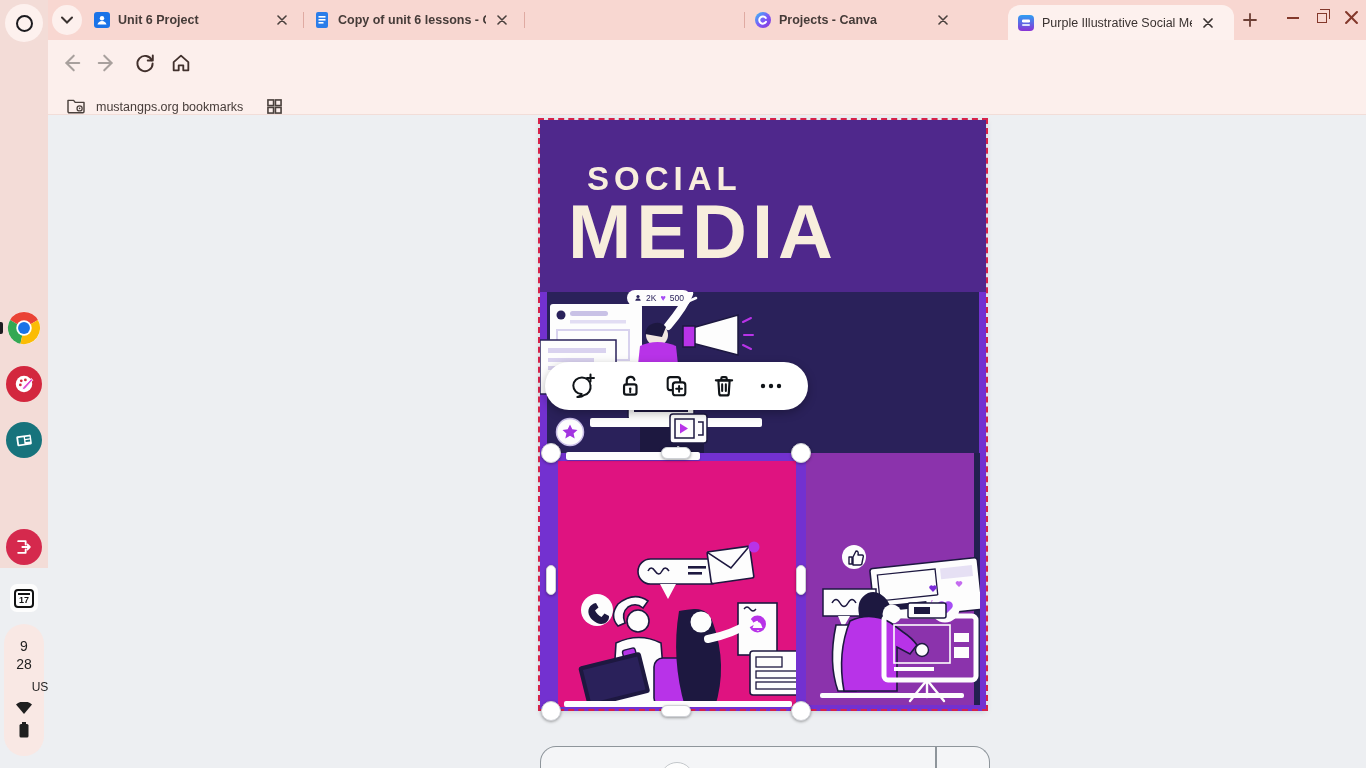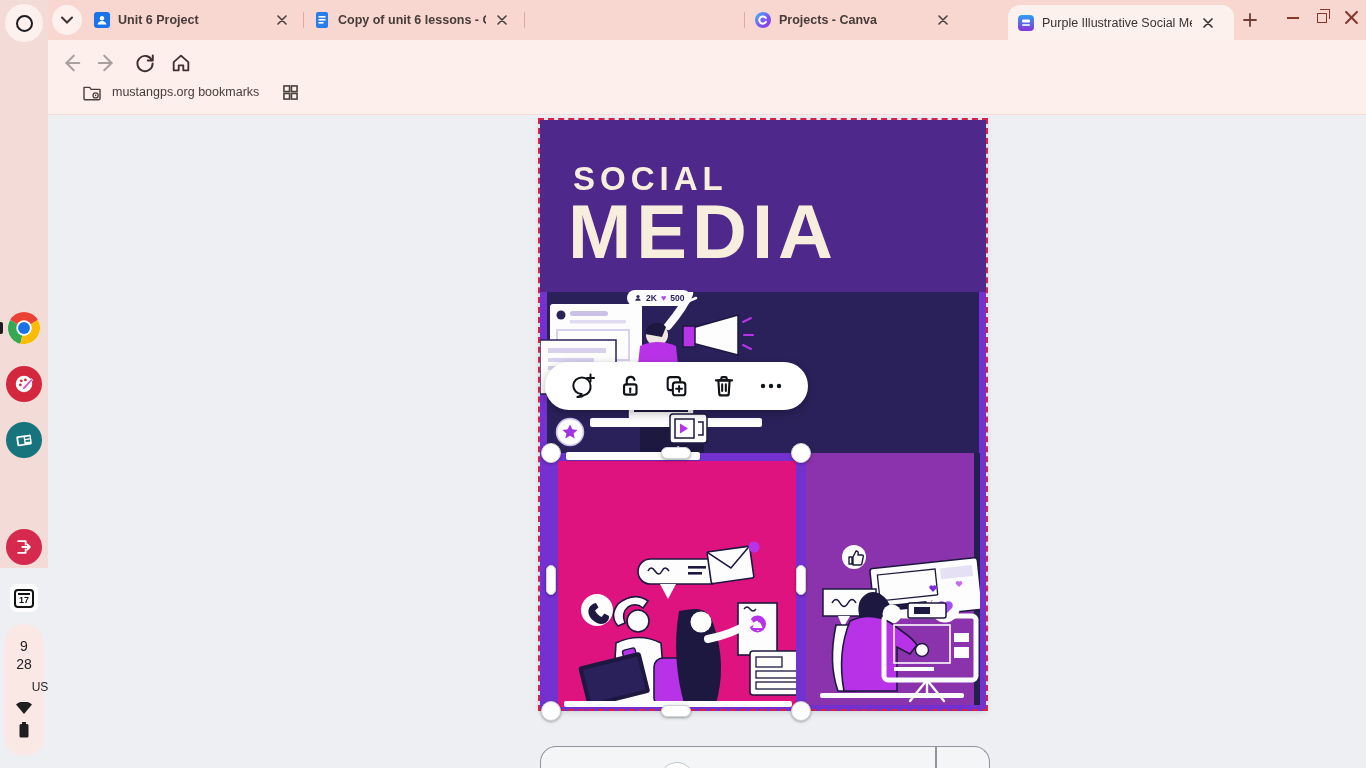--- a/index.html
+++ b/index.html
@@ -55,40 +55,40 @@
   .tune-circle { width:26px; height:26px; border-radius:50%; background:#fdfaf9;
                  display:flex; align-items:center; justify-content:center; }
   .url { font-size:14.5px; color:#372d2a; letter-spacing:.1px; white-space:nowrap; }
   .omni-star { margin-left:auto; }
   .ext-area { position:absolute; right:10px; top:46px; height:34px; display:flex; align-items:center; gap:17px; }
   .ra-badge { width:20px; height:20px; background:#fdfdfd; border-radius:5px; display:flex;
               align-items:center; justify-content:center; font-weight:bold; font-size:11px; color:#6b4ef5; }
   .ext-sep { width:1px; height:18px; background:#e4b7b0; }
 
   .bookmarks { left:48px; top:85px; width:1318px; height:30px; background:#fcefec;
-               display:flex; align-items:flex-start; gap:10px; padding-left:34px;
+               display:flex; align-items:flex-end; gap:10px; padding-left:18px;
                border-bottom:1px solid #f2ddd8; }
   .bm-label { font-size:12.5px; color:#463c39; }
   .bm-grid { margin-left:14px; }
 
   
   .content { left:48px; top:115px; width:1318px; height:653px; background:#edeff2; overflow:hidden; }
   .page { left:492px; top:5px; width:446px; height:591px; box-shadow:0 1px 6px rgba(60,60,90,.18); }
   .sec-top { left:0; top:0; width:446px; height:172px; background:#4f288c; overflow:hidden; }
-  .t-social { left:33px; top:40px; font-size:33px; font-weight:700; letter-spacing:5px; color:#f8eedd; }
+  .t-social { left:47px; top:40px; font-size:33px; font-weight:700; letter-spacing:5px; color:#f8eedd; }
   .t-media  { left:28px; top:74px; font-size:76px; font-weight:700; letter-spacing:5px; color:#f8eedd; line-height:1; }
   .sec-mid { left:0; top:172px; width:446px; height:161px; background:#2a215a; overflow:hidden; }
   .sec-bottom-bg { left:0; top:333px; width:446px; height:258px; background:#7331d0; }
   .sec-pink { left:18px; top:341px; width:238px; height:246px; background:#df1380; overflow:hidden; }
   .sec-violet { left:266px; top:333px; width:174px; height:252px; background:#8b33ac; overflow:hidden; }
   .sel-border { left:490px; top:3px; width:450px; height:593px; border:2px dashed #d6224a; z-index:5; }
 
   .eng-badge { left:579px; top:175px; height:16px; background:#fdfdfd; border-radius:8px; z-index:3;
                display:flex; align-items:center; gap:4px; padding:0 7px;
-               font-size:8.5px; font-weight:bold; color:#29215a; }
+               font-size:8.5px; font-weight:normal; color:#29215a; }
   .eng-badge .heart { color:#a64df5; font-size:9px; }
 
   .white-strip { left:518px; top:337px; width:134px; height:8px; background:#fdfdfd; border-radius:2px;
                  z-index:4; box-shadow:0 1px 2px rgba(0,0,0,.2); }
 
   
   .h-circle { width:20px; height:20px; border-radius:50%; background:#fff; border:1px solid #cfd1d6;
               box-shadow:0 1px 3px rgba(0,0,0,.35); z-index:8; }
   .h-vpill  { width:10px; height:30px; border-radius:5px; background:#fff; border:1px solid #cfd1d6;
               box-shadow:0 1px 3px rgba(0,0,0,.35); z-index:8; }

